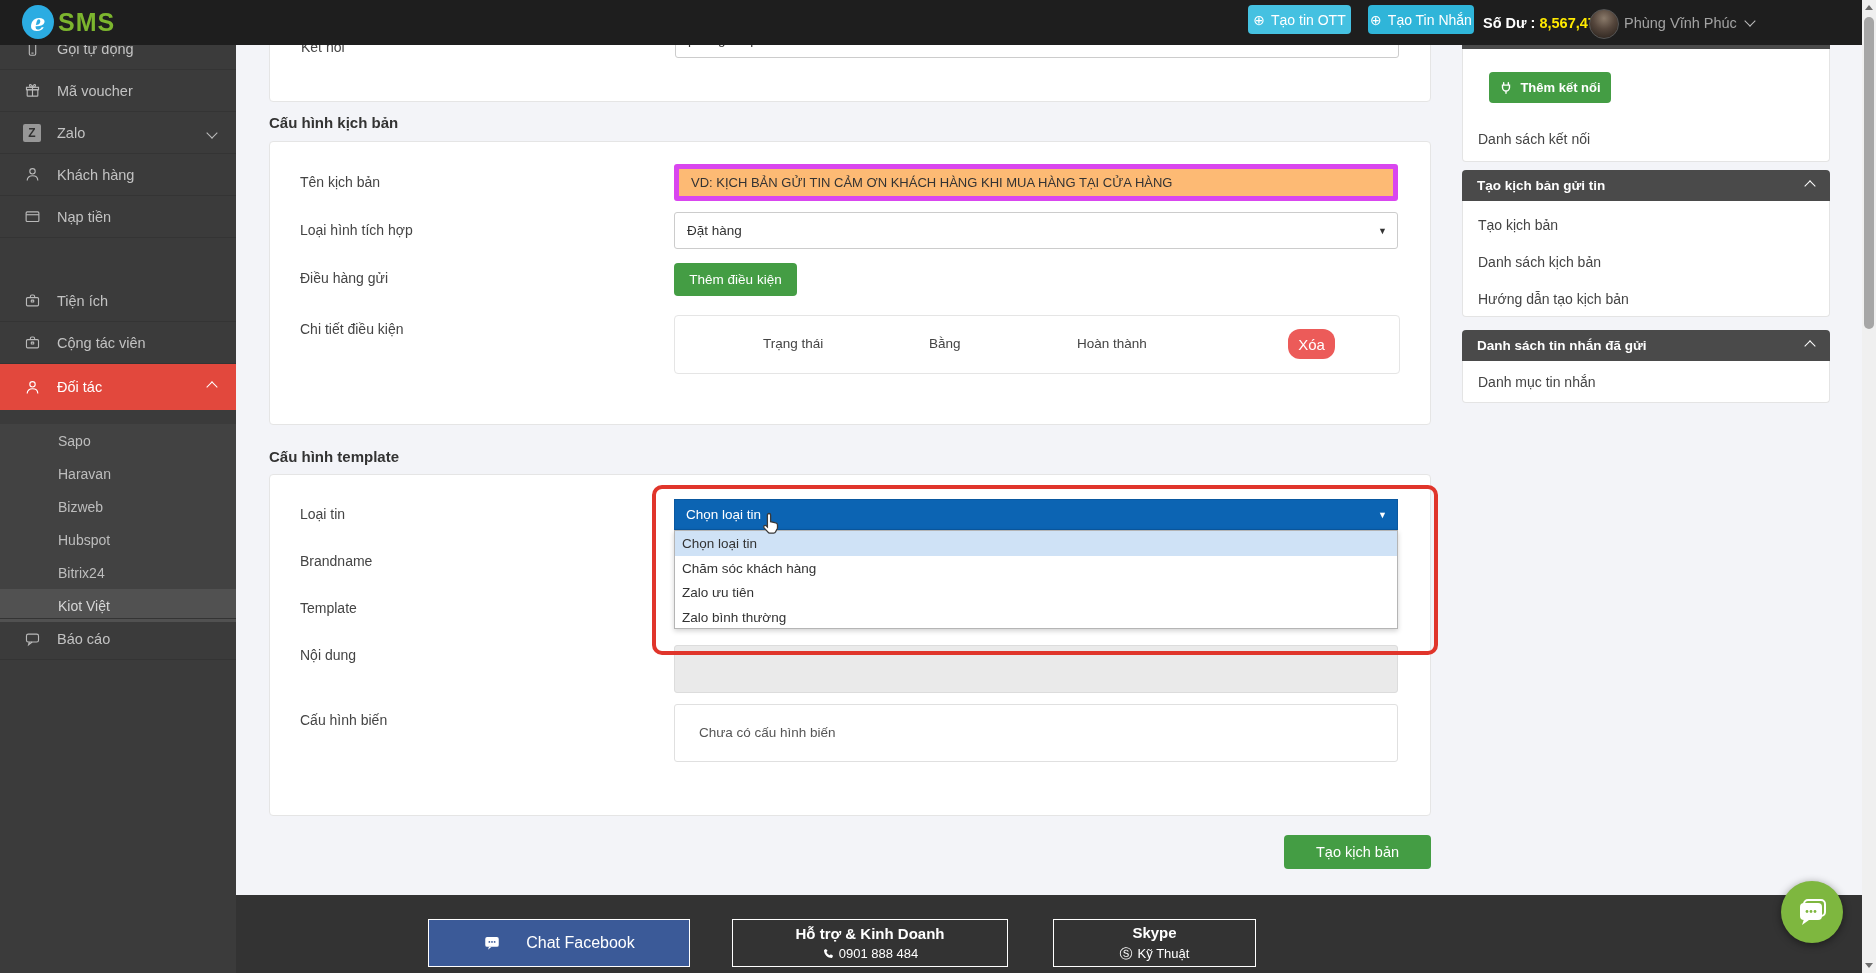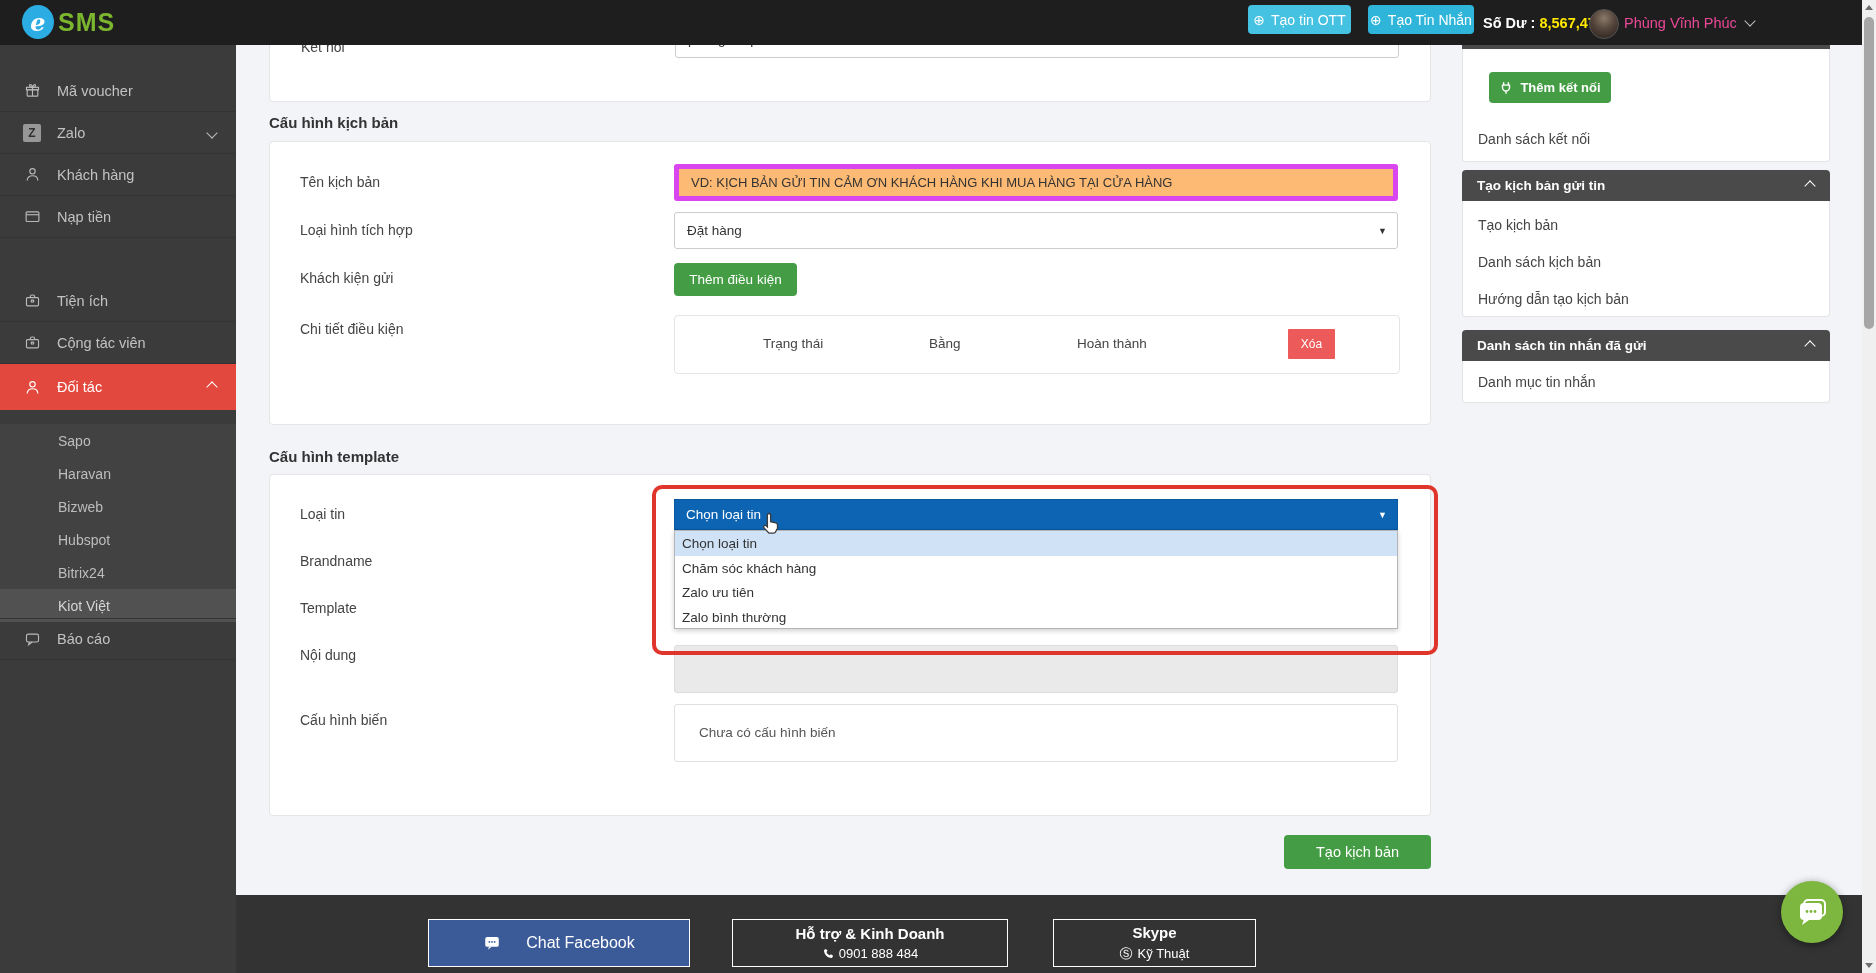--- a/index.html
+++ b/index.html
@@ -12,21 +12,21 @@
   .logo{position:absolute;left:22px;top:5px;display:flex;align-items:center;gap:4px;}
   .logo-e{width:32px;height:34px;border-radius:50%;background:#2bace2;color:#fff;
           font:italic bold 24px "DejaVu Serif",serif;display:flex;align-items:center;justify-content:center;}
   .logo-sms{color:#7cb52e;font-weight:bold;font-size:25px;letter-spacing:1px;}
   .hbtn{position:absolute;top:5px;height:29px;border-radius:4px;color:#fff;font-size:14px;
         display:flex;align-items:center;justify-content:center;gap:6px;cursor:pointer;}
   .bal{position:absolute;top:0;height:45px;display:flex;align-items:center;font-size:14.5px;font-weight:bold;color:#fff;}
   .avatar{position:absolute;top:9px;width:28px;height:28px;border-radius:50%;
           background:radial-gradient(circle at 50% 30%,#8a7a6a 0%,#55463c 45%,#241d18 100%);
           border:1px solid #555;}
-  .uname{position:absolute;top:0;height:45px;display:flex;align-items:center;color:#ec4899;font-size:14.5px;gap:9px;}
+  .uname{position:absolute;top:0;height:45px;display:flex;align-items:center;color:#a3a3a3;font-size:14.5px;gap:9px;}
   .chv{display:inline-block;width:7px;height:7px;border-right:1.6px solid #bdbdbd;border-bottom:1.6px solid #bdbdbd;transform:rotate(45deg);}
   .chv.up{transform:rotate(-135deg);}
   .chv.white{border-color:#fff;}
 
   
   .sbar{position:absolute;left:0;top:45px;width:236px;height:928px;background:#3b3b3b;z-index:10;}
   .s-item{position:absolute;left:0;width:236px;height:42px;display:flex;align-items:center;
           padding-left:22px;gap:15px;color:#c2c2c2;font-size:14.5px;box-sizing:border-box;
           border-bottom:1px solid #343434;cursor:pointer;}
   .s-item .ic{width:20px;display:flex;justify-content:center;}
@@ -44,22 +44,22 @@
   .sec-title{position:absolute;font-size:15px;font-weight:bold;color:#333;}
   .flabel{position:absolute;font-size:14px;color:#444;}
   .tinput{position:absolute;border:5px solid #d946ef;border-radius:3px;background:#fdba74;box-sizing:border-box;
           font-family:inherit;font-size:13px;color:#333;padding:0 12px;}
   .fselect{position:absolute;border:1px solid #ccc;border-radius:3px;background:#fff;box-sizing:border-box;
            display:flex;align-items:center;padding:0 12px;font-size:13.5px;color:#333;cursor:pointer;}
   .fselect .arr{position:absolute;right:10px;font-size:9px;color:#333;}
   .gbtn{position:absolute;background:#449d44;color:#fff;border:none;border-radius:4px;
         font-family:inherit;font-size:13.5px;display:flex;align-items:center;justify-content:center;
         gap:7px;cursor:pointer;box-sizing:border-box;}
-  .rbtn{position:absolute;background:#ec5b59;color:#fff;border:none;border-radius:1px;
-        font-family:inherit;font-size:12px;display:flex;align-items:center;justify-content:center;cursor:pointer;}
+  .rbtn{position:absolute;background:#ec5b59;color:#fff;border:none;border-radius:12px;
+        font-family:inherit;font-size:15px;display:flex;align-items:center;justify-content:center;cursor:pointer;}
   .condbox{position:absolute;border:1px solid #e5e5e5;border-radius:4px;background:#fff;}
   .condtxt{position:absolute;font-size:13.5px;color:#444;}
 
   .bluesel{position:absolute;background:#0c64b3;color:#fff;display:flex;align-items:center;
            padding:0 11px;font-size:13.5px;box-sizing:border-box;cursor:pointer;border:1px solid #0a58a0;}
   .bluesel .arr{position:absolute;right:10px;font-size:9px;color:#fff;}
   .ddlist{position:absolute;background:#fff;border:1px solid #b5b5b5;box-sizing:border-box;
           box-shadow:0 2px 5px rgba(0,0,0,.18);z-index:20;}
   .opt{height:24px;display:flex;align-items:center;padding-left:7px;font-size:13.5px;color:#333;cursor:pointer;}
   .opt.sel{background:#cfe2f6;}
@@ -112,21 +112,21 @@
 
   <div class="flabel" style="left:300px;top:174px;">Tên kịch bản</div>
   <input class="tinput" style="left: 674px; top: 164px; width: 724px; height: 37px;" value="VD: KỊCH BẢN GỬI TIN CẢM ƠN KHÁCH HÀNG KHI MUA HÀNG TẠI CỬA HÀNG">
 
   <div class="flabel" style="left:300px;top:222px;">Loại hình tích hợp</div>
   <div class="fselect" style="left:674px;top:212px;width:724px;height:37px;">
     <span>Đặt hàng</span>
     <span class="arr">▼</span>
   </div>
 
-  <div class="flabel" style="left:300px;top:270px;">Khách kiện gửi</div>
+  <div class="flabel" style="left:300px;top:270px;">Điều hàng gửi</div>
   <button class="gbtn" style="left:674px;top:263px;width:123px;height:33px;">Thêm điều kiện</button>
 
   <div class="flabel" style="left:300px;top:321px;">Chi tiết điều kiện</div>
   <div class="condbox" style="left:674px;top:315px;width:724px;height:57px;">
     <span class="condtxt" style="left:88px;top:20px;">Trạng thái</span>
     <span class="condtxt" style="left:254px;top:20px;">Bằng</span>
     <span class="condtxt" style="left:402px;top:20px;">Hoàn thành</span>
     <button class="rbtn" style="left:613px;top:13px;width:47px;height:30px;">Xóa</button>
   </div>
 
@@ -189,20 +189,29 @@
 
   <div class="rp-hdr" style="top:330px;height:31px;">
     <span>Danh sách tin nhắn đã gửi</span>
     <span class="rt chv up white"></span>
   </div>
   <div class="rp-body" style="top:361px;height:42px;">
     <div class="rp-link" style="position:absolute;left:15px;top:13px;">Danh mục tin nhắn</div>
   </div>
 
   <div class="sbar">
+    <div class="s-item" style="top:-17px;">
+      <span class="ic">
+        <svg width="17" height="19" viewBox="0 0 24 24" fill="none" stroke="#b9b9b9" stroke-width="1.6">
+            <rect x="7.5" y="2.5" width="9" height="19" rx="2"></rect>
+            <line x1="10.5" y1="18.5" x2="13.5" y2="18.5"></line>
+          </svg>
+        </span>
+      <span>Gọi tự động</span>
+    </div>
     <div class="s-item" style="top:25px;">
       <span class="ic">
         <svg width="17" height="17" viewBox="0 0 24 24" fill="none" stroke="#b9b9b9" stroke-width="1.6">
             <rect x="4.5" y="11" width="15" height="9" rx="1"></rect>
             <rect x="3.5" y="7.5" width="17" height="3.5"></rect>
             <line x1="12" y1="7.5" x2="12" y2="20"></line>
             <path d="M12 7.5C10 7.5 7.8 6.6 7.8 4.9c0-1.2 1.5-1.6 2.4-.8 1 .8 1.8 3.4 1.8 3.4zm0 0c2 0 4.2-.9 4.2-2.6 0-1.2-1.5-1.6-2.4-.8-1 .8-1.8 3.4-1.8 3.4z"></path>
           </svg>
         </span>
       <span>Mã voucher</span>

